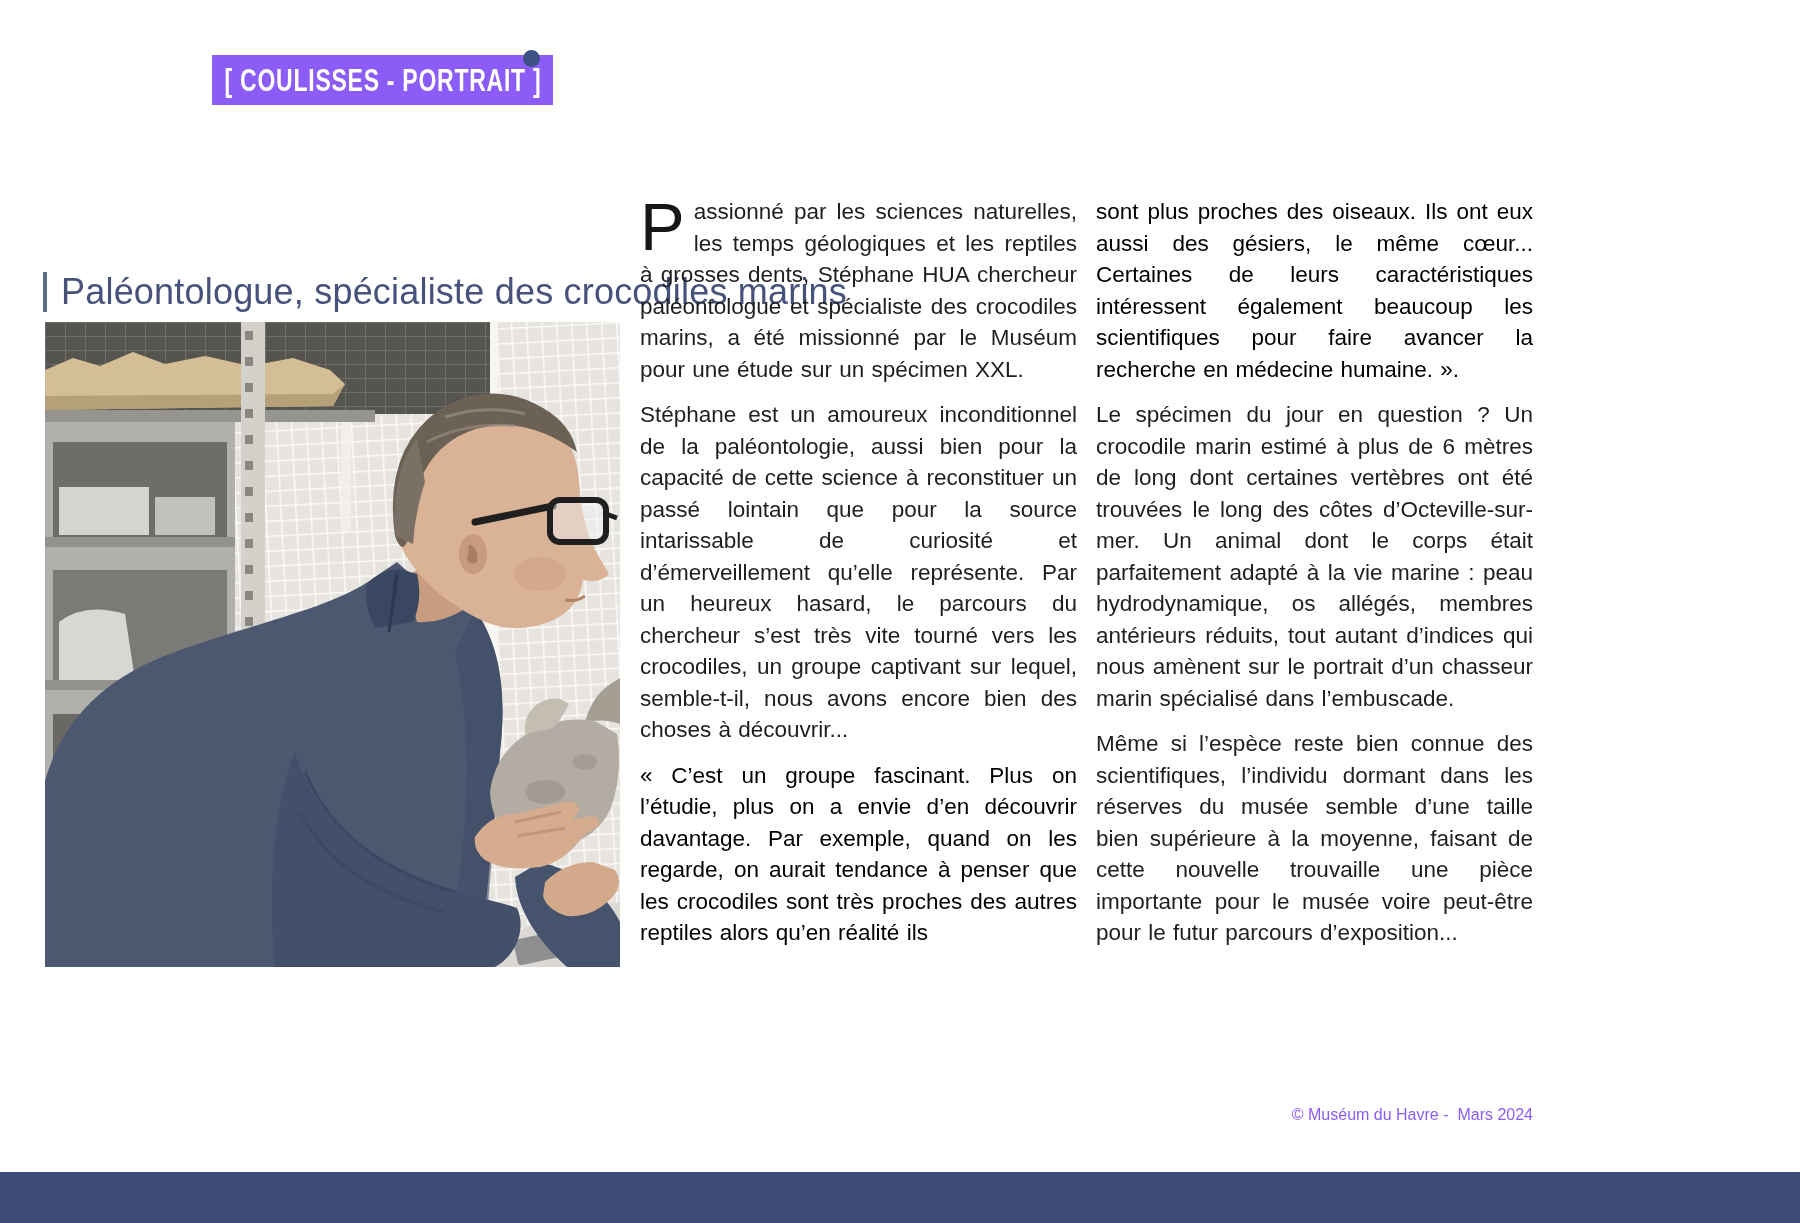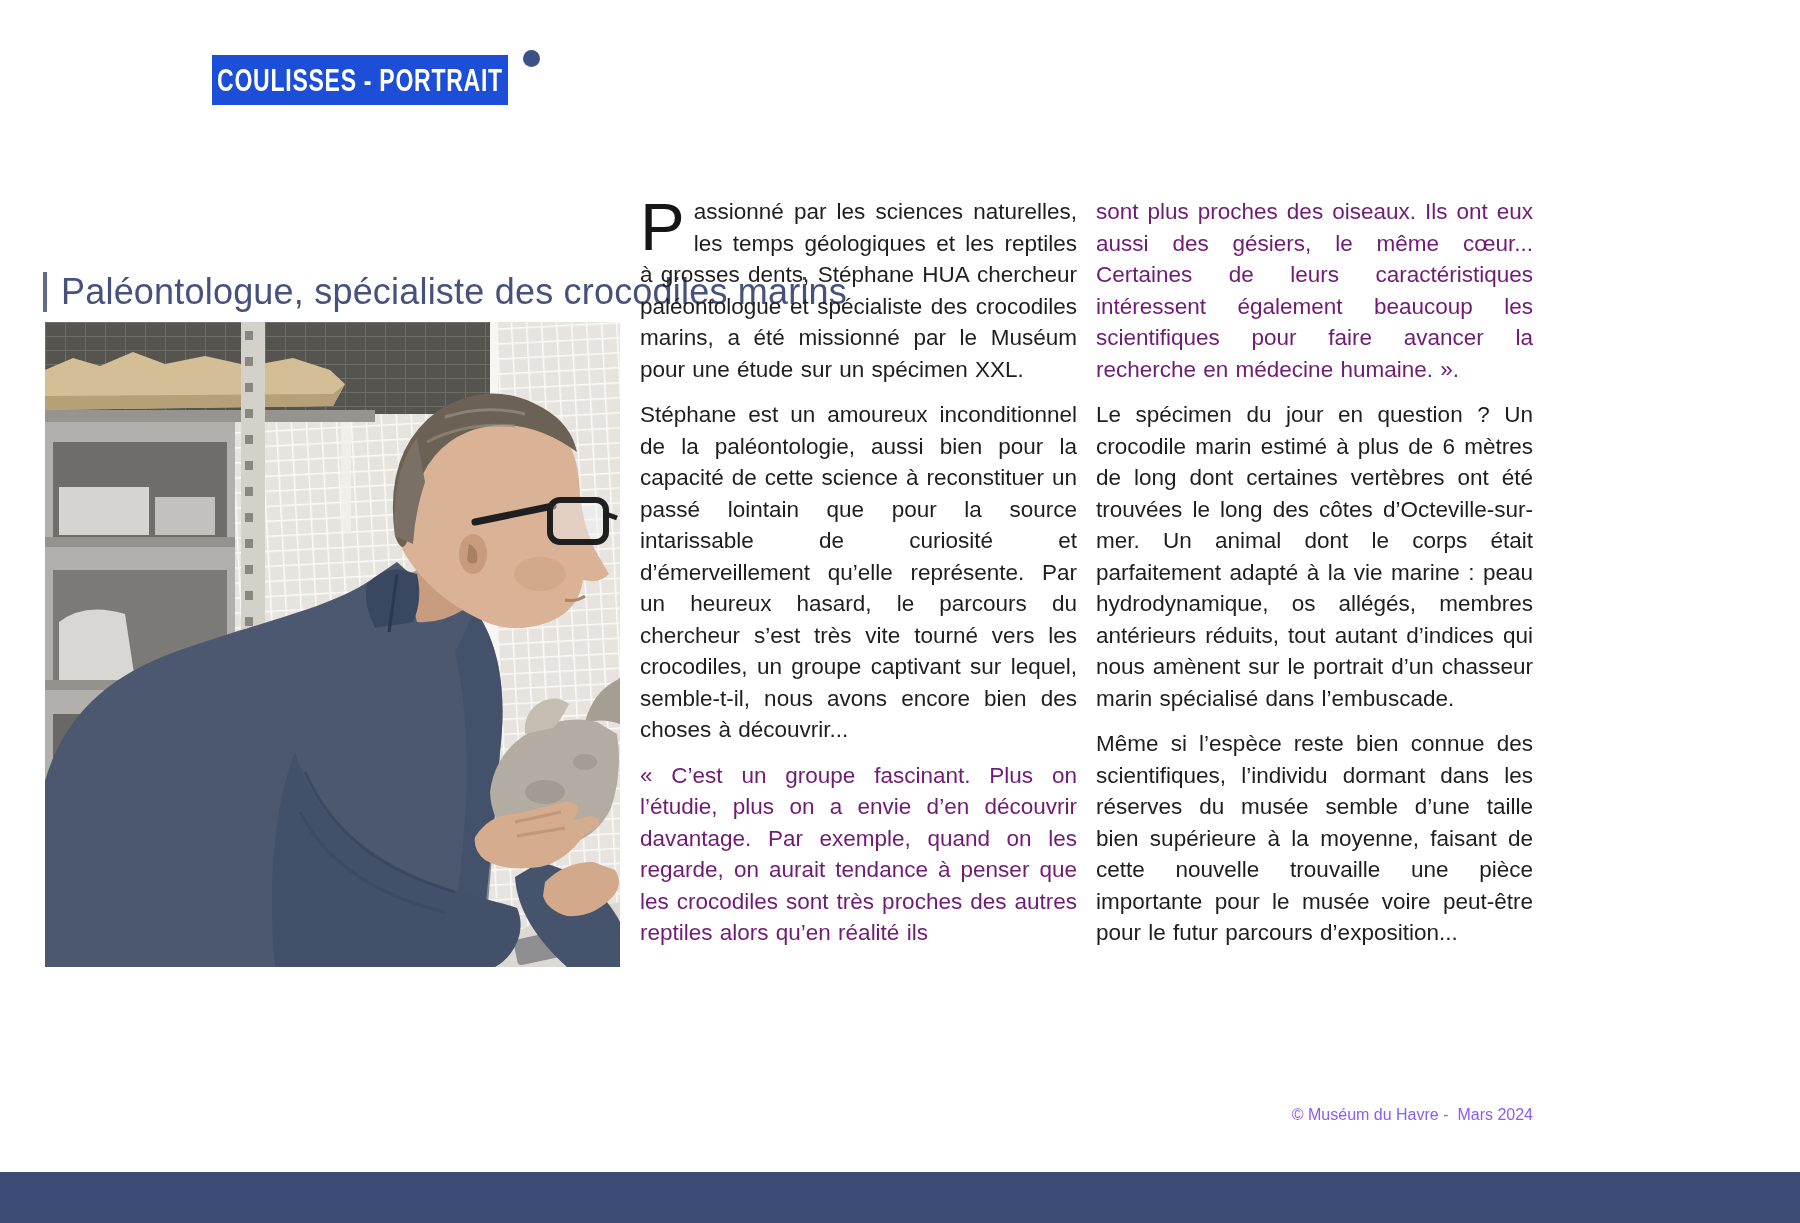--- a/index.html
+++ b/index.html
@@ -2,21 +2,21 @@
 <html><head>
 <meta charset="utf-8">
 <style>
   html,body{margin:0;padding:0;background:#fff;}
   #page{
     position:relative;width:1800px;height:1223px;background:#ffffff;overflow:hidden;
     font-family:"Liberation Sans",sans-serif;
   }
   
   .badge{
-    position:absolute;left:212px;top:55px;width:296px;height:50px;background:#1d4ed8;
+    position:absolute;left:212px;top:55px;width:341px;height:50px;background:#8b5cf6;
     display:flex;align-items:center;justify-content:center;overflow:visible;
   }
   .badge-text{
     color:#ffffff;font-weight:700;font-size:32px;letter-spacing:1px;white-space:nowrap;
     transform:scaleX(0.72);transform-origin:center center;
   }
   .accent-dot{
     position:absolute;left:523px;top:50px;width:17px;height:17px;border-radius:50%;
     background:#3e5187;
   }
@@ -38,21 +38,21 @@
   .photo{position:absolute;left:45px;top:322px;width:575px;height:645px;overflow:hidden;}
   .photo svg{display:block;width:100%;height:100%;}
   
   .col{position:absolute;top:196px;width:437px;text-align:justify;}
   .col1{left:640px;}
   .col2{left:1096px;}
   p.para{
     margin:0 0 14px 0;font-size:22.5px;line-height:31.5px;color:#1e1e1e;
     word-spacing:1px;
   }
-  p.para.quote{color:#701a75;}
+  p.para.quote{color:#000000;}
   .dropcap{
     float:left;font-size:67px;line-height:54px;padding:4px 9px 0 0;color:#161616;
   }
   
   .credit{
     position:absolute;left:1096px;top:1106px;width:437px;text-align:right;
     font-size:16px;color:#8b5cf6;white-space:pre;
   }
   .footer-bar{position:absolute;left:0;top:1172px;width:1800px;height:51px;background:#3b4b76;}
 </style>

